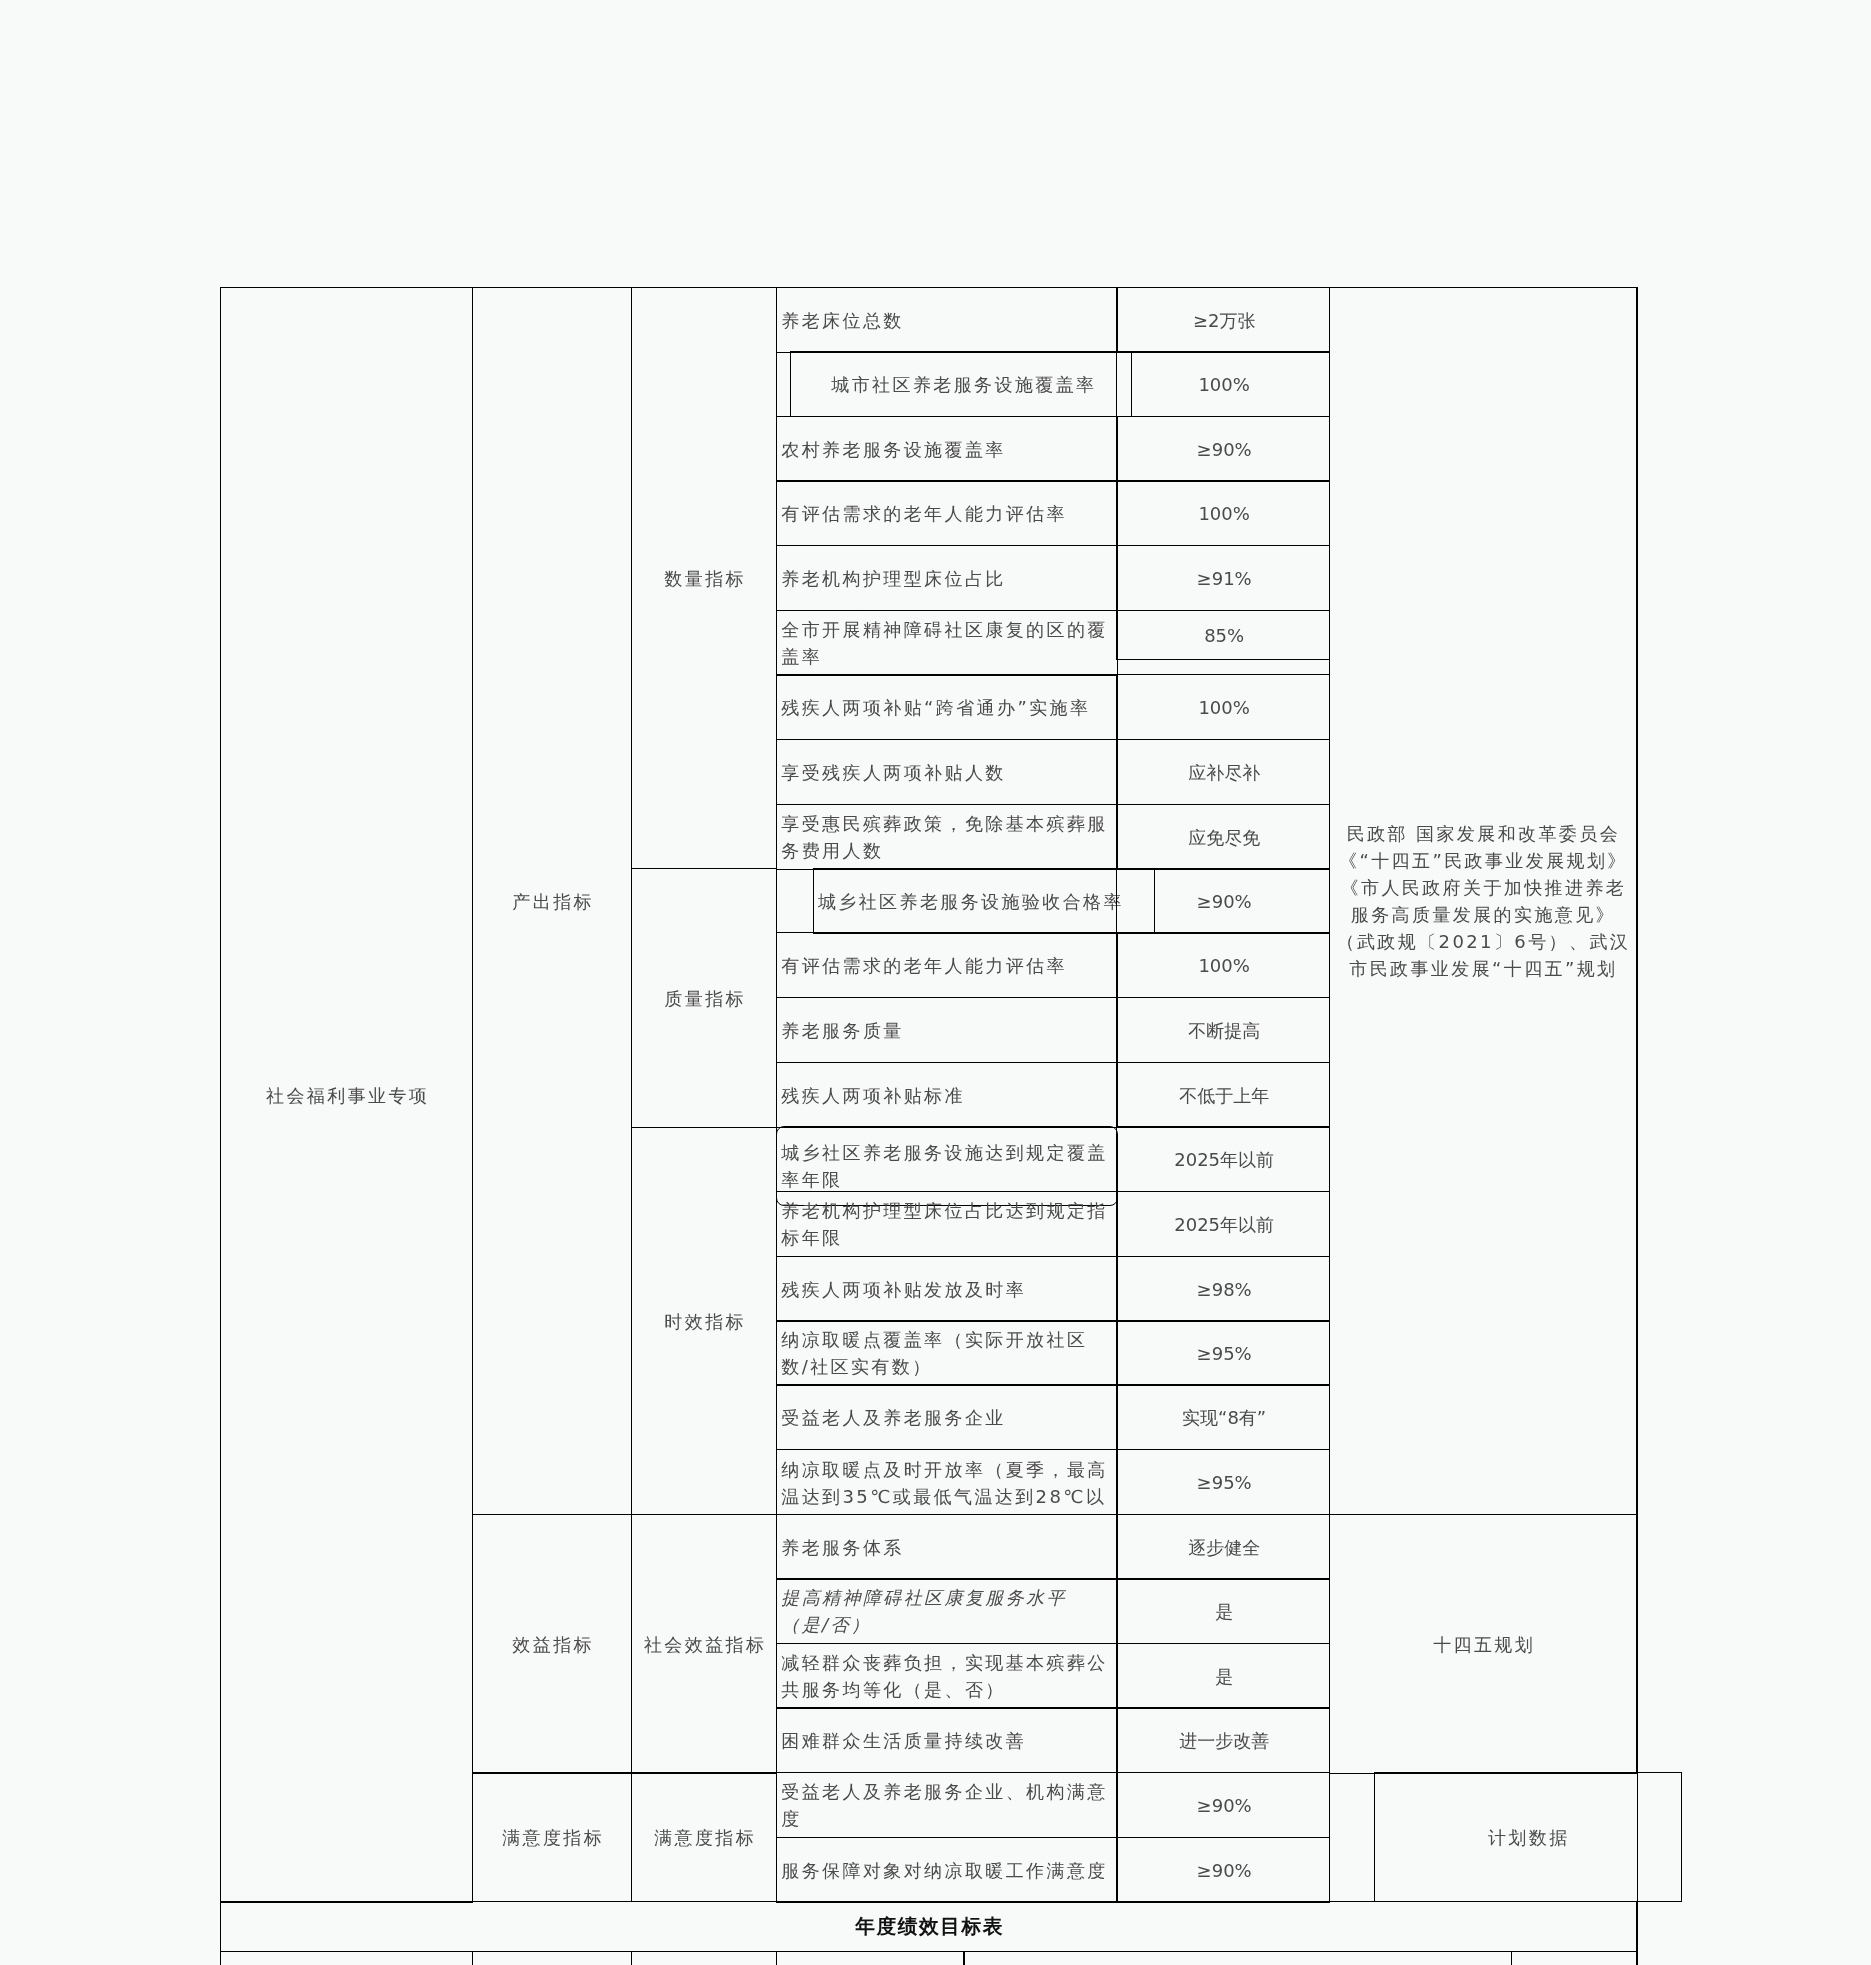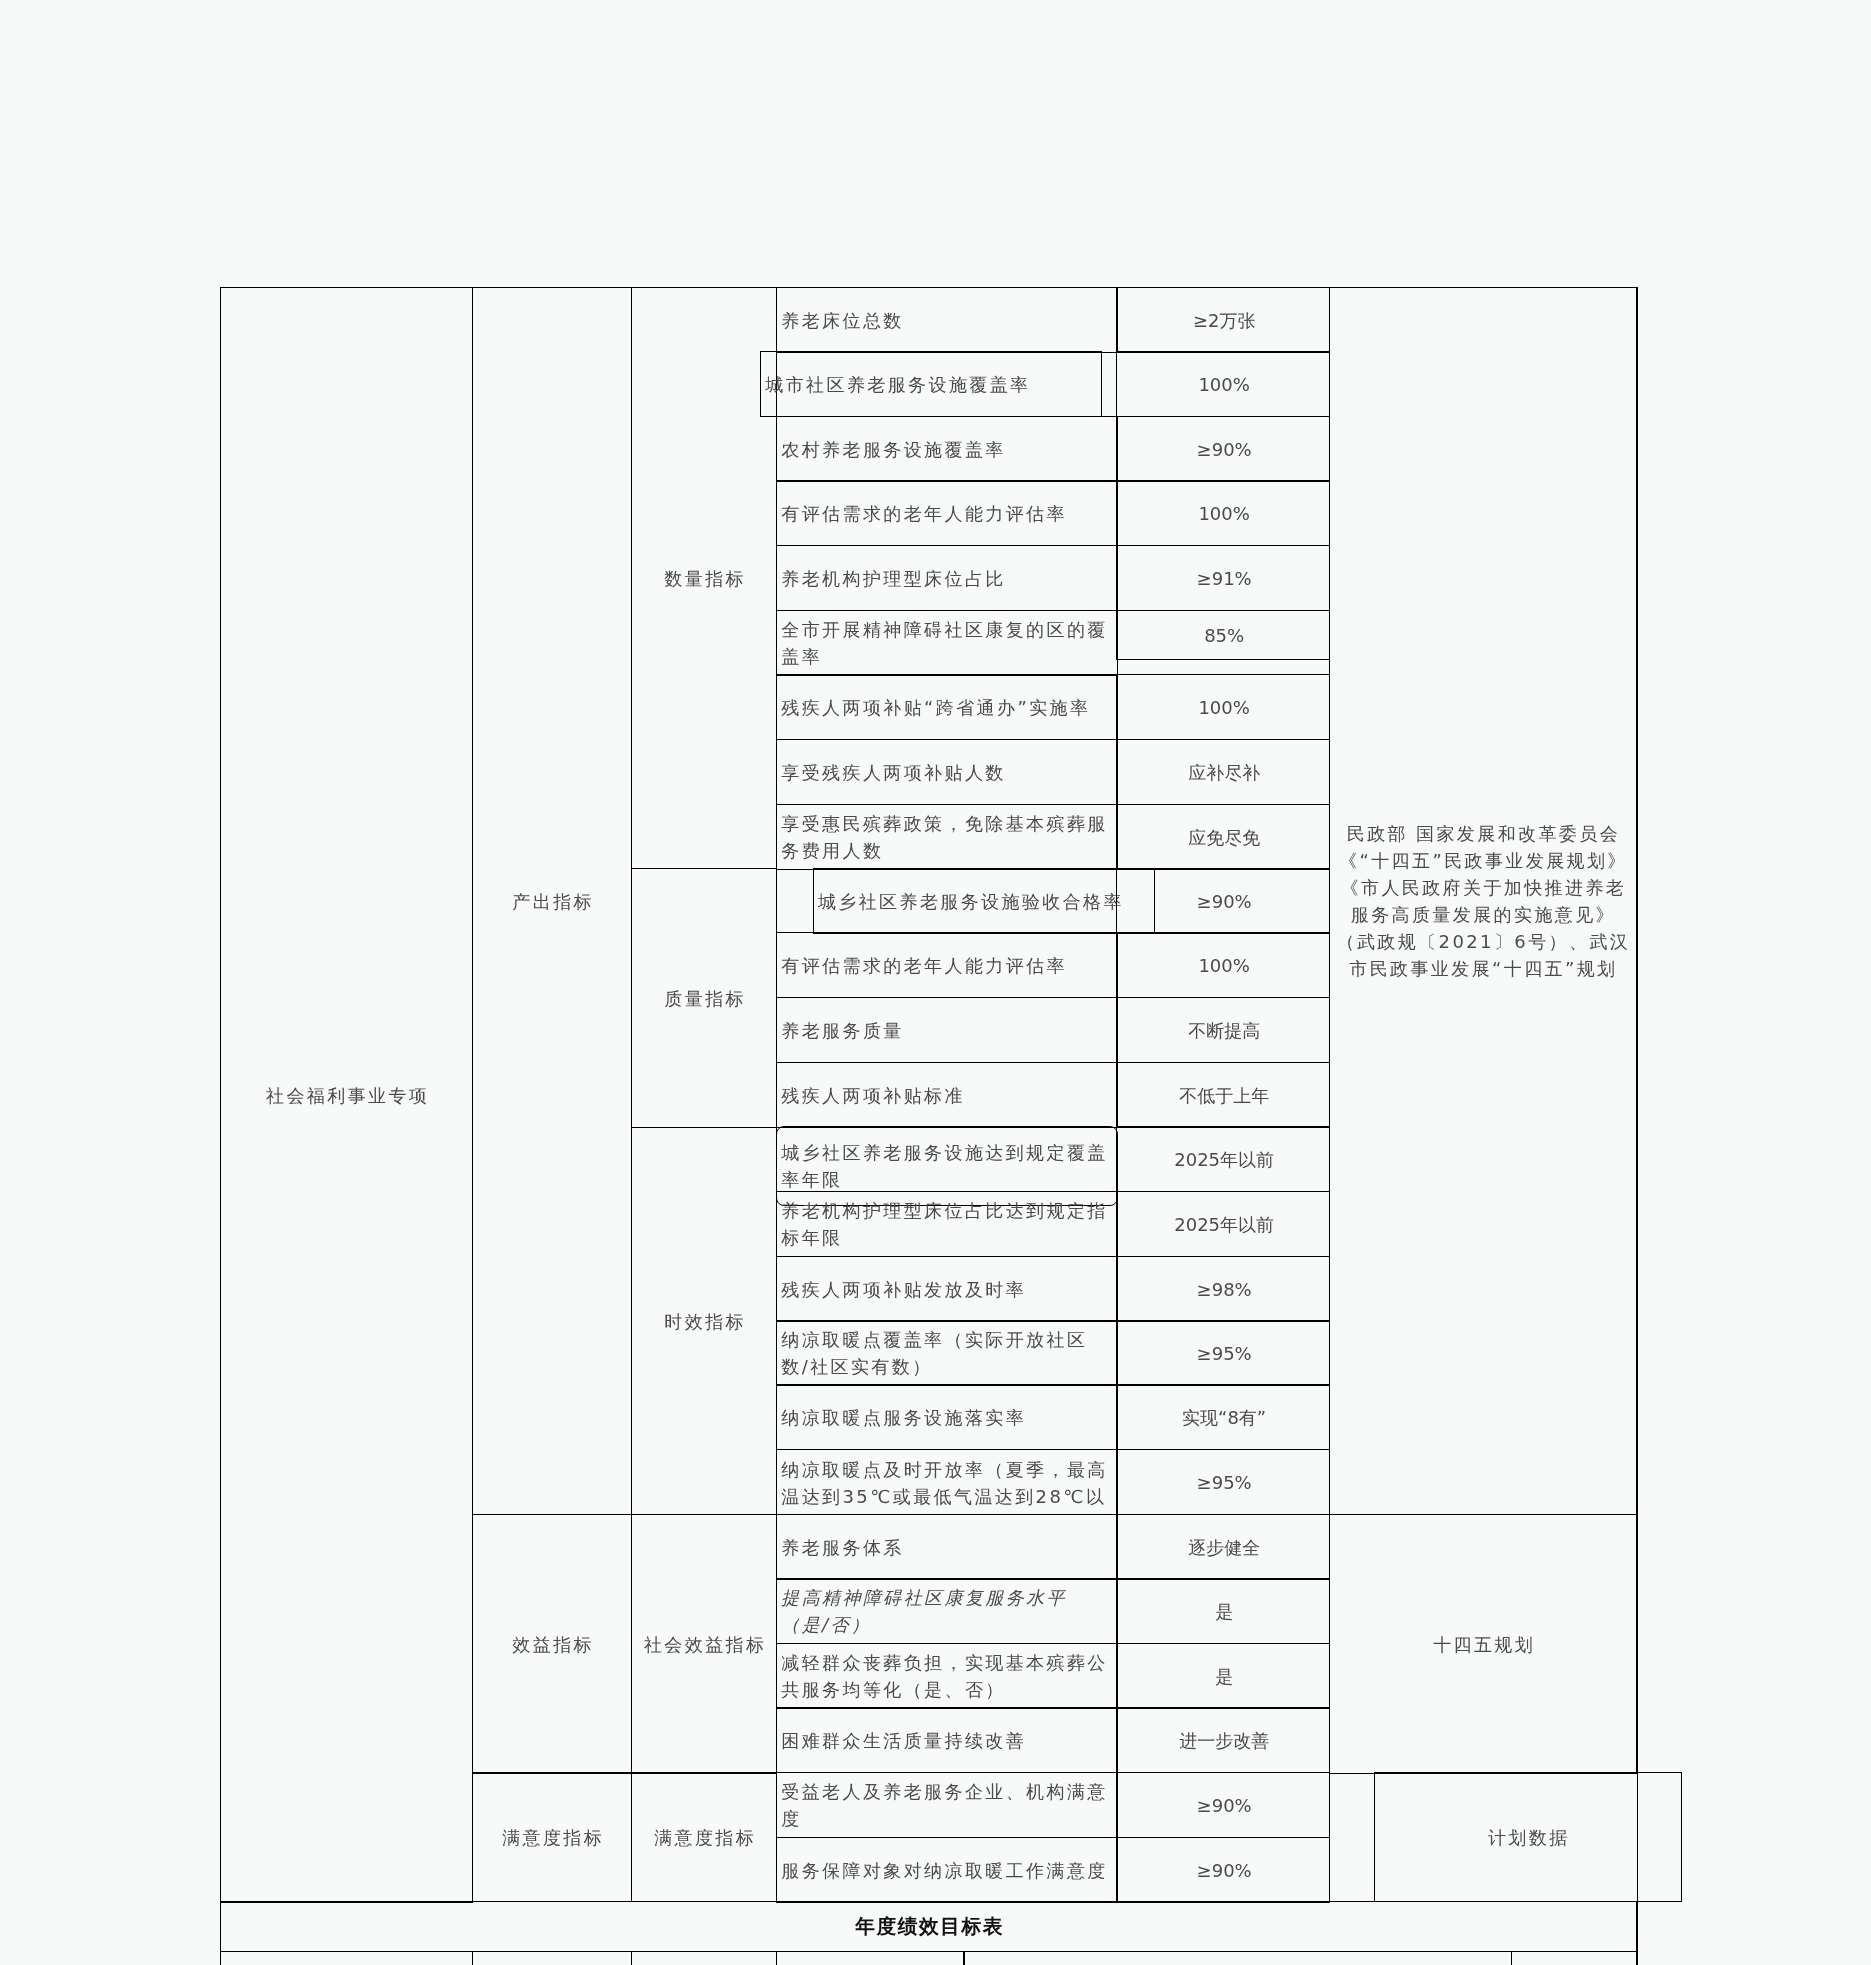--- a/index.html
+++ b/index.html
@@ -55,21 +55,21 @@
       <span class="txt">满意度指标</span>
     </div>
 
     <div id="t1rows">
         <div class="cell left" style="left: 777px; top: 288px; width: 342px; height: 66px;">
           <span class="txt">养老床位总数</span>
         </div>
         <div class="cell center" style="left: 1117px; top: 288px; width: 214px; height: 66px;">
           <span class="txt num">≥2万张</span>
         </div>
-        <div class="cell left" style="left: 761px; top: 352px; width: 342px; height: 66px;">
+        <div class="cell left" style="left: 791px; top: 352px; width: 342px; height: 66px; padding-left: 36px;">
           <span class="txt">城市社区养老服务设施覆盖率</span>
         </div>
         <div class="cell center" style="left: 1117px; top: 352px; width: 214px; height: 66px;">
           <span class="txt num">100%</span>
         </div>
         <div class="cell left" style="left: 777px; top: 417px; width: 342px; height: 66px;">
           <span class="txt">农村养老服务设施覆盖率</span>
         </div>
         <div class="cell center" style="left: 1117px; top: 417px; width: 214px; height: 66px;">
           <span class="txt num">≥90%</span>
@@ -152,21 +152,21 @@
         <div class="cell center" style="left: 1117px; top: 1257px; width: 214px; height: 66px;">
           <span class="txt num">≥98%</span>
         </div>
         <div class="cell left" style="left: 777px; top: 1321px; width: 342px; height: 66px;">
           <span class="txt">纳凉取暖点覆盖率（实际开放社区数/社区实有数）</span>
         </div>
         <div class="cell center" style="left: 1117px; top: 1321px; width: 214px; height: 66px;">
           <span class="txt num">≥95%</span>
         </div>
         <div class="cell left" style="left: 777px; top: 1385px; width: 342px; height: 66px;">
-          <span class="txt">纳凉取暖点服务设施落实率</span>
+          <span class="txt">受益老人及养老服务企业</span>
         </div>
         <div class="cell center" style="left: 1117px; top: 1385px; width: 214px; height: 66px;">
           <span class="txt num">实现“8有”</span>
         </div>
         <div class="cell left clip" style="left: 777px; top: 1450px; width: 342px; height: 66px;">
           <span class="txt">纳凉取暖点及时开放率（夏季，最高温达到35℃或最低气温达到28℃以</span>
         </div>
         <div class="cell center" style="left: 1117px; top: 1450px; width: 214px; height: 66px;">
           <span class="txt num">≥95%</span>
         </div>

